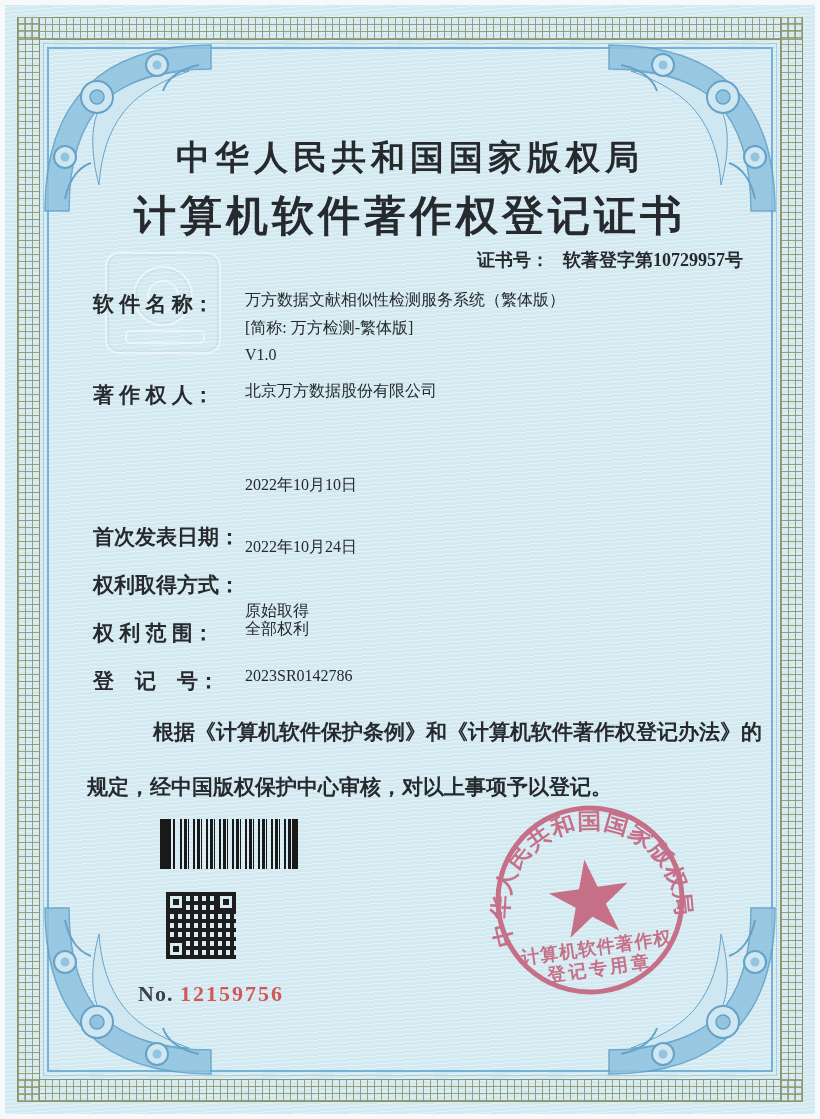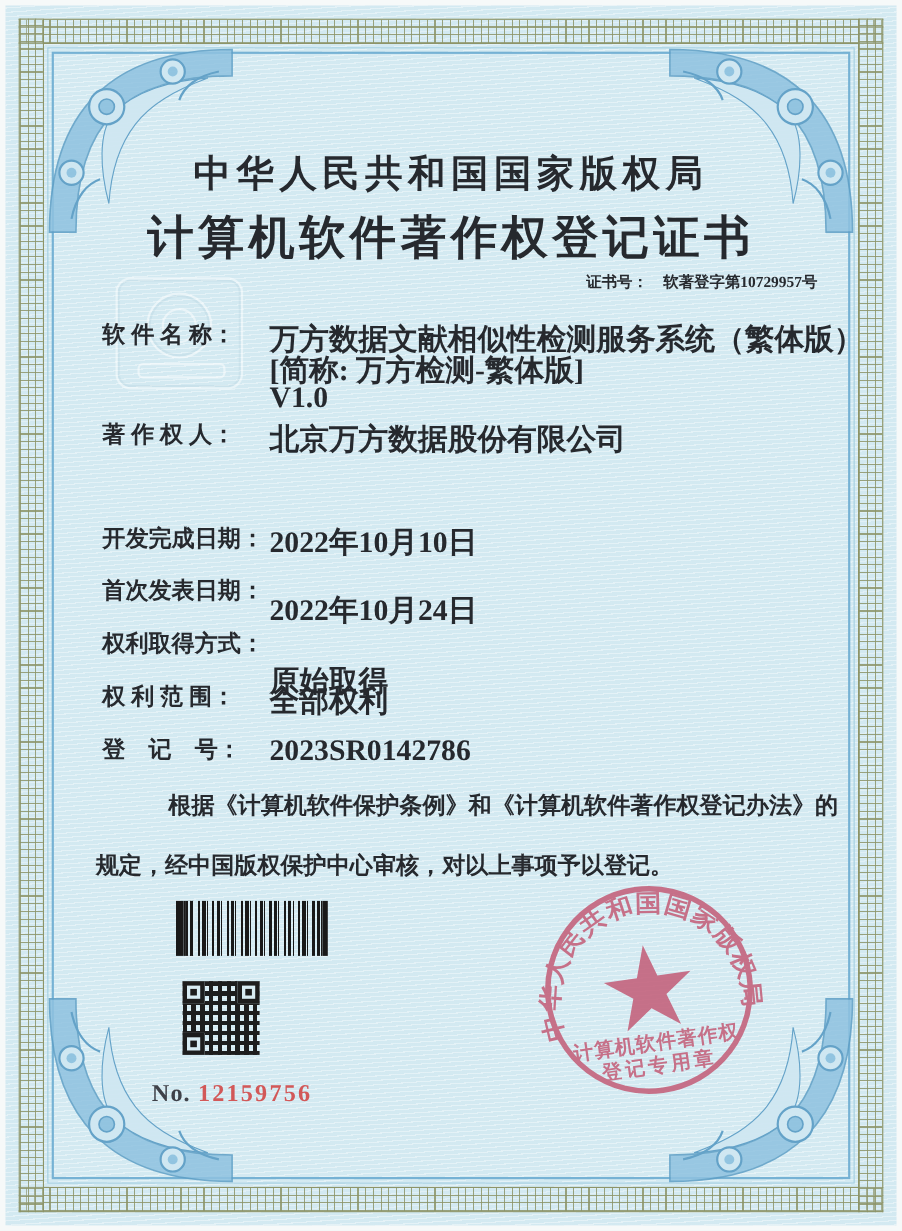--- a/index.html
+++ b/index.html
@@ -29,24 +29,24 @@
   .emboss .c1{position:absolute;left:26px;top:12px;width:56px;height:56px;border-radius:50%;
     border:2px solid rgba(255,255,255,.9);box-shadow:inset 0 0 0 2px rgba(160,195,210,.35);}
   .emboss .c2{position:absolute;left:40px;top:26px;width:28px;height:28px;border-radius:50%;
     border:2px solid rgba(255,255,255,.9);}
   .emboss .tab{position:absolute;bottom:8px;left:18px;width:76px;height:10px;border-radius:5px;
     border:2px solid rgba(255,255,255,.9);}
   
   .t{position:absolute;color:#26292e;white-space:nowrap;}
   .authority{top:130px;left:0;width:100%;text-align:center;font-size:34px;font-weight:700;letter-spacing:5px;}
   .cert-title{top:183px;left:0;width:100%;text-align:center;font-size:42px;font-weight:700;letter-spacing:4px;}
-  .certno{top:243px;right:72px;font-size:14px;font-weight:700;}
+  .certno{top:243px;right:72px;font-size:18px;font-weight:700;}
   .certno .gap{display:inline-block;width:14px;}
   .label{left:88px;font-size:21px;font-weight:700;}
-  .value{left:240px;font-size:27px;font-weight:700;text-align:right;}
+  .value{left:240px;font-size:16px;font-weight:400;text-align:right;}
   .para{font-size:21px;font-weight:600;}
   .serial{top:976px;left:133px;font-size:22px;color:#3f4149;font-weight:600;letter-spacing:1px;}
   .serial b{color:#d25858;font-weight:600;letter-spacing:2px;}
   .issue-date{top:975px;left:500px;font-size:23px;font-weight:700;z-index:5;}
   
   .barcode{position:absolute;left:155px;top:814px;width:126px;height:50px;
     border-left:7px solid #191919;border-right:5px solid #191919;
     background-image:
       repeating-linear-gradient(90deg,#191919 0 2px,transparent 2px 4px,#191919 4px 7px,transparent 7px 8px,#191919 8px 9px,transparent 9px 13px),
       repeating-linear-gradient(0deg, rgba(216,236,243,0) 0 3px, rgba(216,236,243,.85) 3px 4px, rgba(216,236,243,0) 4px 7px, rgba(216,236,243,.7) 7px 8px);}
@@ -137,21 +137,20 @@
     <div class="t certno"><span>证书号：</span><span class="gap"></span><span>软著登字第10729957号</span></div>
 
     <div class="t label" style="top:285px">软 件 名 称：</div>
     <div class="t value" style="top:285px">万方数据文献相似性检测服务系统（繁体版）</div>
     <div class="t value" style="top:313px">[简称: 万方检测-繁体版]</div>
     <div class="t value" style="top:341px">V1.0</div>
 
     <div class="t label" style="top:376px">著 作 权 人：</div>
     <div class="t value" style="top:376px">北京万方数据股份有限公司</div>
 
-    <div class="t label" style="top:470px">开发完成日期：</div>
     <div class="t value" style="top:470px">2022年10月10日</div>
 
     <div class="t label" style="top:518px">首次发表日期：</div>
     <div class="t value" style="top:532px">2022年10月24日</div>
 
     <div class="t label" style="top:566px">权利取得方式：</div>
     <div class="t value" style="top:596px">原始取得</div>
 
     <div class="t label" style="top:614px">权 利 范 围：</div>
     <div class="t value" style="top:614px">全部权利</div>

